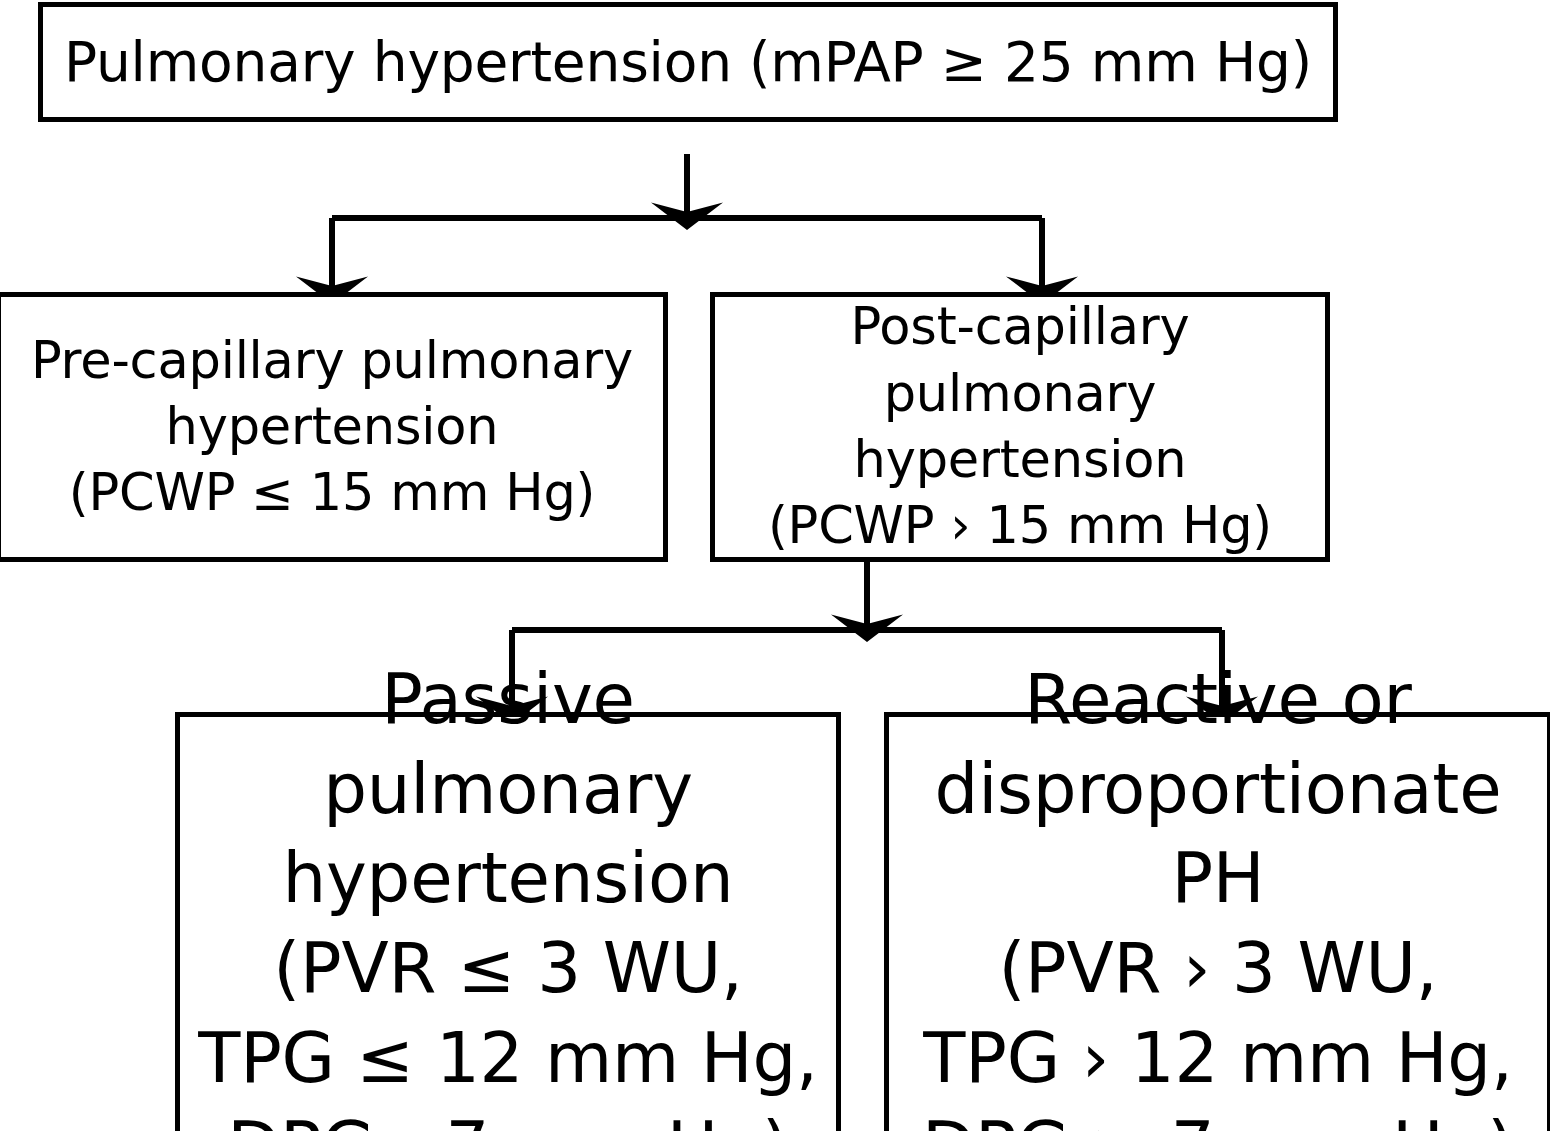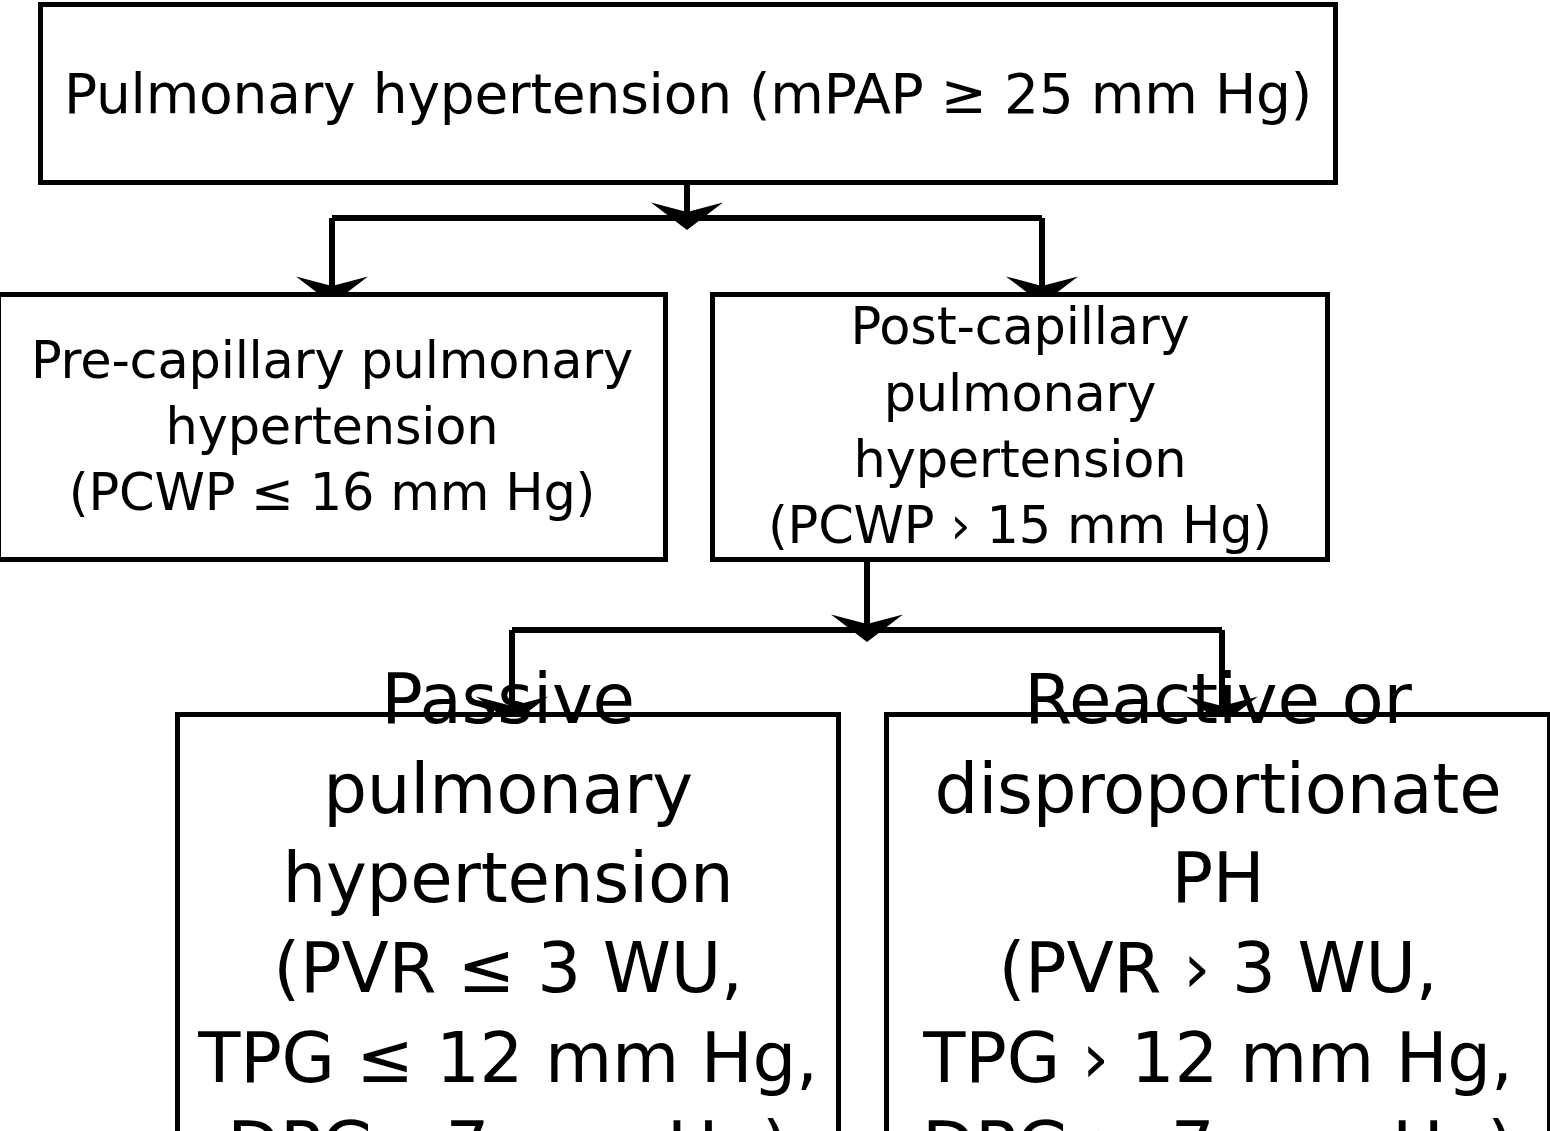--- a/index.html
+++ b/index.html
@@ -39,21 +39,21 @@
     line-height: 1.30;
     letter-spacing: -0.2px;
     white-space: pre-line;
     padding: 0 6px;
   }
   
   #node-root {
     left: 38px;
     top: 2px;
     width: 1300px;
-    height: 183px;
+    height: 120px;
   }
   #node-root .node-text { font-size: 55px; line-height: 1.2; }
 
   
   #node-precap {
     left: -4px;
     top: 292px;
     width: 672px;
     height: 270px;
   }
@@ -109,21 +109,21 @@
     </g>
   </svg>
 
   <div class="node-box" id="node-root">
     <span class="node-text">Pulmonary hypertension (mPAP ≥ 25 mm Hg)</span>
   </div>
 
   <div class="node-box" id="node-precap">
     <span class="node-text">Pre-capillary pulmonary
 hypertension
-(PCWP ≤ 16 mm Hg)</span>
+(PCWP ≤ 15 mm Hg)</span>
   </div>
 
   <div class="node-box" id="node-postcap">
     <span class="node-text">Post-capillary pulmonary
 hypertension
 (PCWP › 15 mm Hg)</span>
   </div>
 
   <div class="node-box" id="node-passive">
     <span class="node-text">Passive pulmonary

